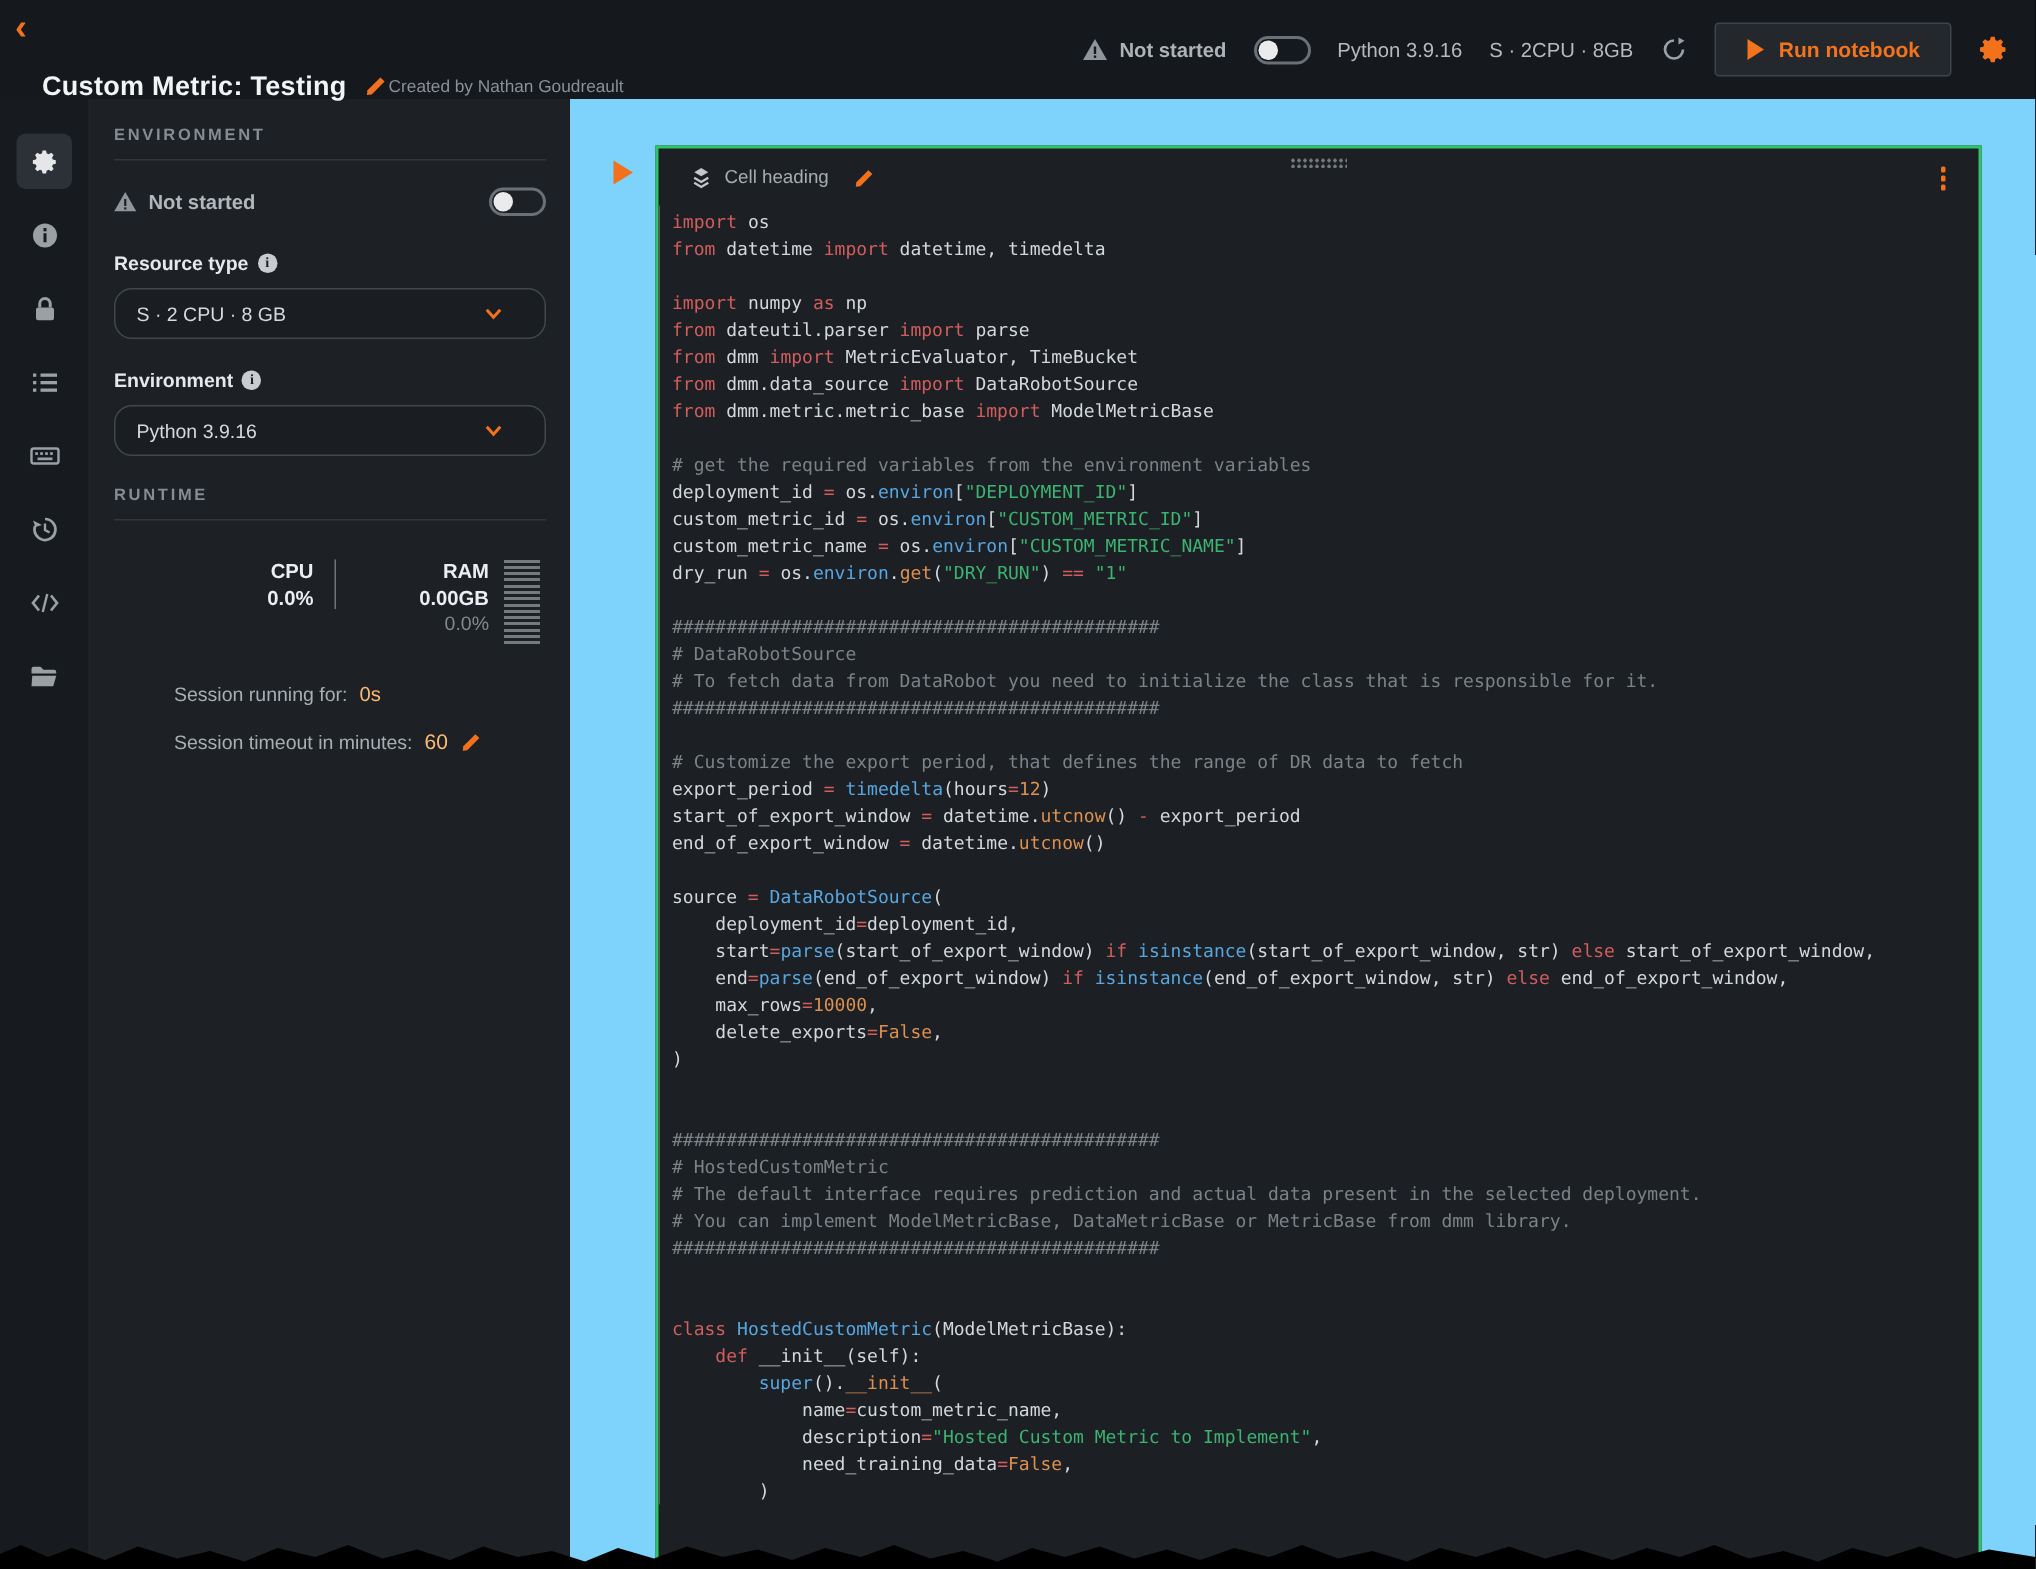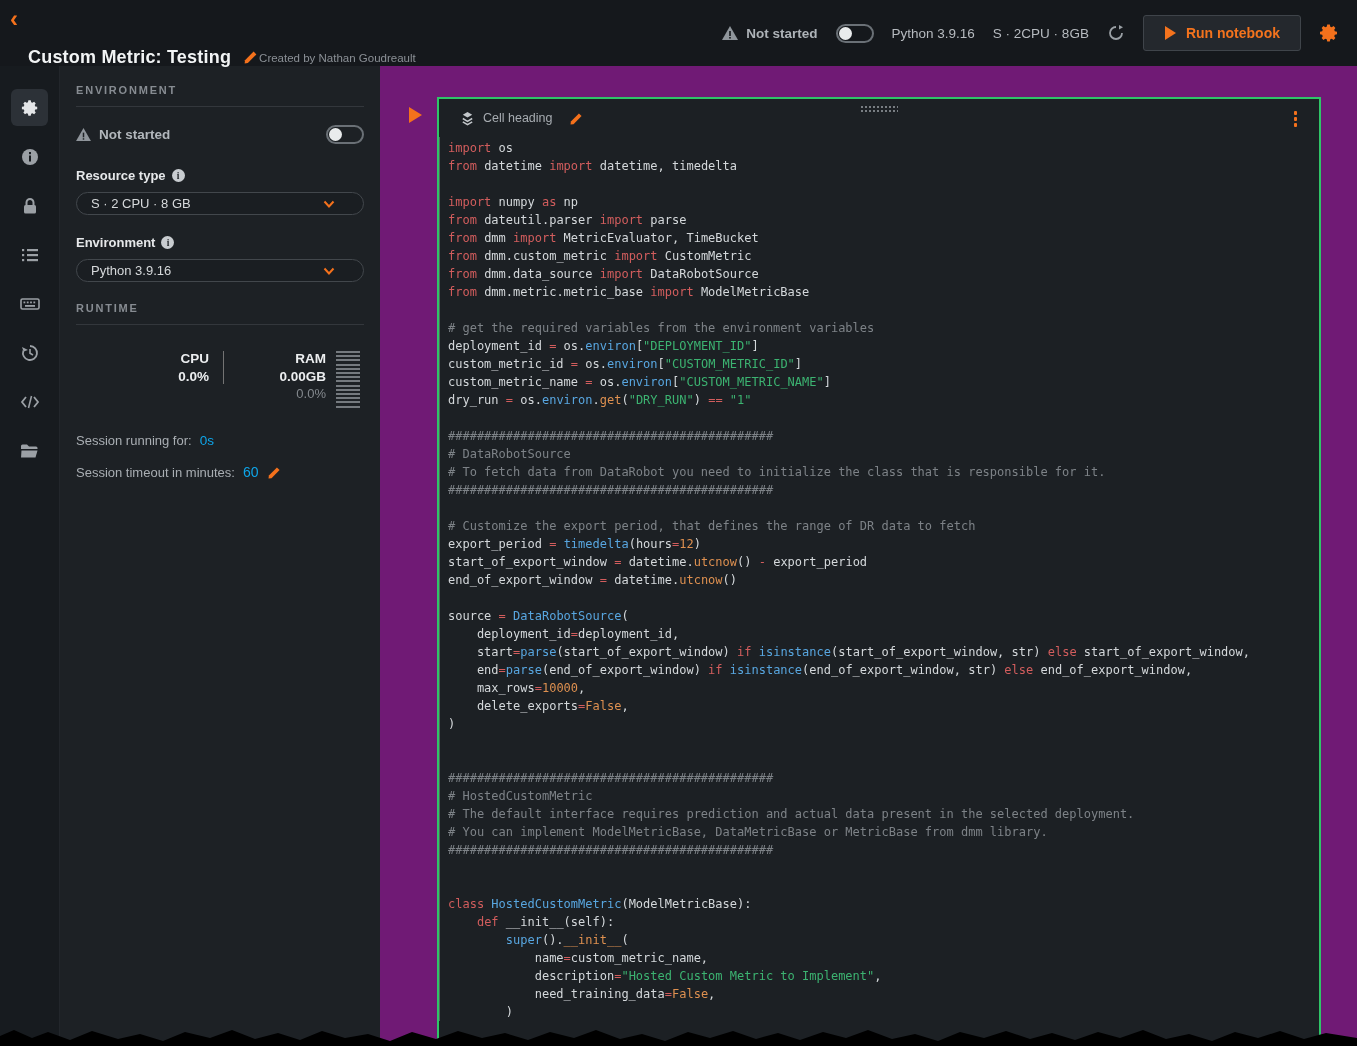--- a/index.html
+++ b/index.html
@@ -35,38 +35,38 @@
   .rail-item.active { background:#2c3137; }
   .rail-item svg { display:block; }
 
   
   .panel { width:320px; background:#1d2125; flex:none; padding:18px 16px 0 16px; position:relative; }
   .section-hdr { font-size:11px; font-weight:bold; letter-spacing:1.8px; color:#878c92; padding-bottom:10px; border-bottom:1px solid #33373c; margin-bottom:18px; }
   .status-row { display:flex; align-items:center; justify-content:space-between; margin-bottom:24px; }
   .status-row-left { display:flex; align-items:center; gap:8px; }
   .status-row-left .txt { font-size:13.5px; font-weight:bold; color:#b2b7bc; }
   .field-label { font-size:13px; font-weight:bold; color:#e6e8ea; display:flex; align-items:center; gap:6px; margin-bottom:9px; }
-  .dropdown { height:23px; background:#1a1e22; border:1px solid #42474c; border-radius:12px; display:flex; align-items:center; justify-content:space-between; padding:0 28px 0 14px; margin-bottom:20px; cursor:pointer; }
+  .dropdown { height:34px; background:#1a1e22; border:1px solid #42474c; border-radius:12px; display:flex; align-items:center; justify-content:space-between; padding:0 28px 0 14px; margin-bottom:20px; cursor:pointer; }
   .dropdown .val { font-size:13px; color:#d6d9db; }
   .chevron { width:12px; height:12px; }
   .runtime-wrap { margin-top:14px; }
   .meters { display:flex; align-items:flex-start; padding:8px 0 14px 0; }
   .meter-col { display:flex; flex-direction:column; align-items:flex-end; }
   .meter-col.cpu { width:148px; padding-right:14px; border-right:1px solid #737373; }
   .meter-col.ram { width:88px; padding-right:0; margin-left:14px; }
   .meter-lbl { font-size:13.5px; font-weight:bold; color:#eceef0; }
   .meter-val { font-size:13.5px; font-weight:bold; color:#eceef0; margin-top:3px; }
   .meter-pct { font-size:13px; color:#84898e; margin-top:2px; }
   .ram-bar { width:24px; height:58px; margin-left:10px; background:repeating-linear-gradient(to bottom,#757a7f 0 2px,transparent 2px 4.2px); }
-  .session-line { font-size:13px; color:#a9aeb3; margin-top:10px; margin-bottom:16px; display:flex; align-items:center; gap:8px; }
-  .session-line .val { color:#0ea5e9; font-size:13.5px; }
+  .session-line { font-size:13px; color:#a9aeb3; margin-top:10px; margin-bottom:16px; display:flex; align-items:center; gap:8px;margin-left:40px; }
+  .session-line .val { color:#fdba74; font-size:13.5px; }
   .session-line.timeout .val { font-size:14px; }
 
   
-  .main { flex:1; background:#701a75; position:relative; }
+  .main { flex:1; background:#7dd3fc; position:relative; }
   .cell-play { position:absolute; left:28px; top:41px; cursor:pointer; }
   .cell { position:absolute; left:57px; top:31px; width:884px; height:960px; background:#1c2024; border:2px solid #2fc468; }
   .cell-header { height:38px; display:flex; align-items:center; padding-left:21px; position:relative; }
   .cell-heading-label { font-size:12.5px; color:#a7acb1; margin-left:8px; }
   .cell-header .pencil { margin-left:16px; }
   .drag-dots { position:absolute; left:50%; top:6px; transform:translateX(-50%); width:38px; height:7px;
      background-image:radial-gradient(circle, #787d82 1px, transparent 1.3px); background-size:4px 4px; cursor:grab; }
   .kebab { position:absolute; right:22px; top:12px; display:flex; flex-direction:column; gap:2.5px; cursor:pointer; }
   .kebab span { width:3.5px; height:3.5px; background:#f4711c; border-radius:1px; }
 
@@ -290,21 +290,20 @@
               <span></span>
             </div>
         </div>
         <div class="code-block" id="code-block">
             <div class="code-line"><span class="tok-k">import</span><span class="tok-t"> os</span></div>
             <div class="code-line"><span class="tok-k">from</span><span class="tok-t"> datetime </span><span class="tok-k">import</span><span class="tok-t"> datetime, timedelta</span></div>
             <div class="code-line">&nbsp;</div>
             <div class="code-line"><span class="tok-k">import</span><span class="tok-t"> numpy </span><span class="tok-k">as</span><span class="tok-t"> np</span></div>
             <div class="code-line"><span class="tok-k">from</span><span class="tok-t"> dateutil.parser </span><span class="tok-k">import</span><span class="tok-t"> parse</span></div>
             <div class="code-line"><span class="tok-k">from</span><span class="tok-t"> dmm </span><span class="tok-k">import</span><span class="tok-t"> MetricEvaluator, TimeBucket</span></div>
-            <div class="code-line"><span class="tok-k">from</span><span class="tok-t"> dmm.custom_metric </span><span class="tok-k">import</span><span class="tok-t"> CustomMetric</span></div>
             <div class="code-line"><span class="tok-k">from</span><span class="tok-t"> dmm.data_source </span><span class="tok-k">import</span><span class="tok-t"> DataRobotSource</span></div>
             <div class="code-line"><span class="tok-k">from</span><span class="tok-t"> dmm.metric.metric_base </span><span class="tok-k">import</span><span class="tok-t"> ModelMetricBase</span></div>
             <div class="code-line">&nbsp;</div>
             <div class="code-line"><span class="tok-c"># get the required variables from the environment variables</span></div>
             <div class="code-line"><span class="tok-t">deployment_id </span><span class="tok-k">=</span><span class="tok-t"> os.</span><span class="tok-f">environ</span><span class="tok-t">[</span><span class="tok-s">"DEPLOYMENT_ID"</span><span class="tok-t">]</span></div>
             <div class="code-line"><span class="tok-t">custom_metric_id </span><span class="tok-k">=</span><span class="tok-t"> os.</span><span class="tok-f">environ</span><span class="tok-t">[</span><span class="tok-s">"CUSTOM_METRIC_ID"</span><span class="tok-t">]</span></div>
             <div class="code-line"><span class="tok-t">custom_metric_name </span><span class="tok-k">=</span><span class="tok-t"> os.</span><span class="tok-f">environ</span><span class="tok-t">[</span><span class="tok-s">"CUSTOM_METRIC_NAME"</span><span class="tok-t">]</span></div>
             <div class="code-line"><span class="tok-t">dry_run </span><span class="tok-k">=</span><span class="tok-t"> os.</span><span class="tok-f">environ</span><span class="tok-t">.</span><span class="tok-m">get</span><span class="tok-t">(</span><span class="tok-s">"DRY_RUN"</span><span class="tok-t">) </span><span class="tok-k">==</span><span class="tok-t"> </span><span class="tok-s">"1"</span></div>
             <div class="code-line">&nbsp;</div>
             <div class="code-line"><span class="tok-c">#############################################</span></div>

